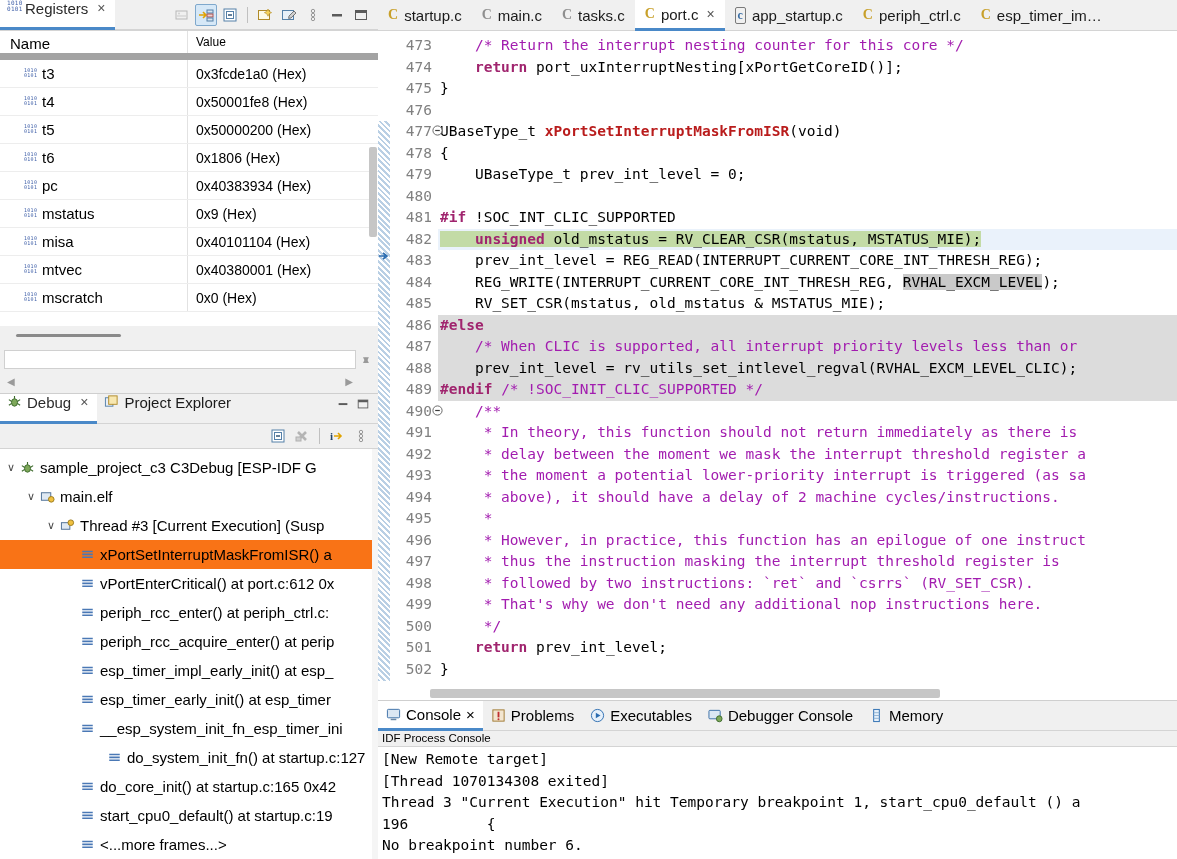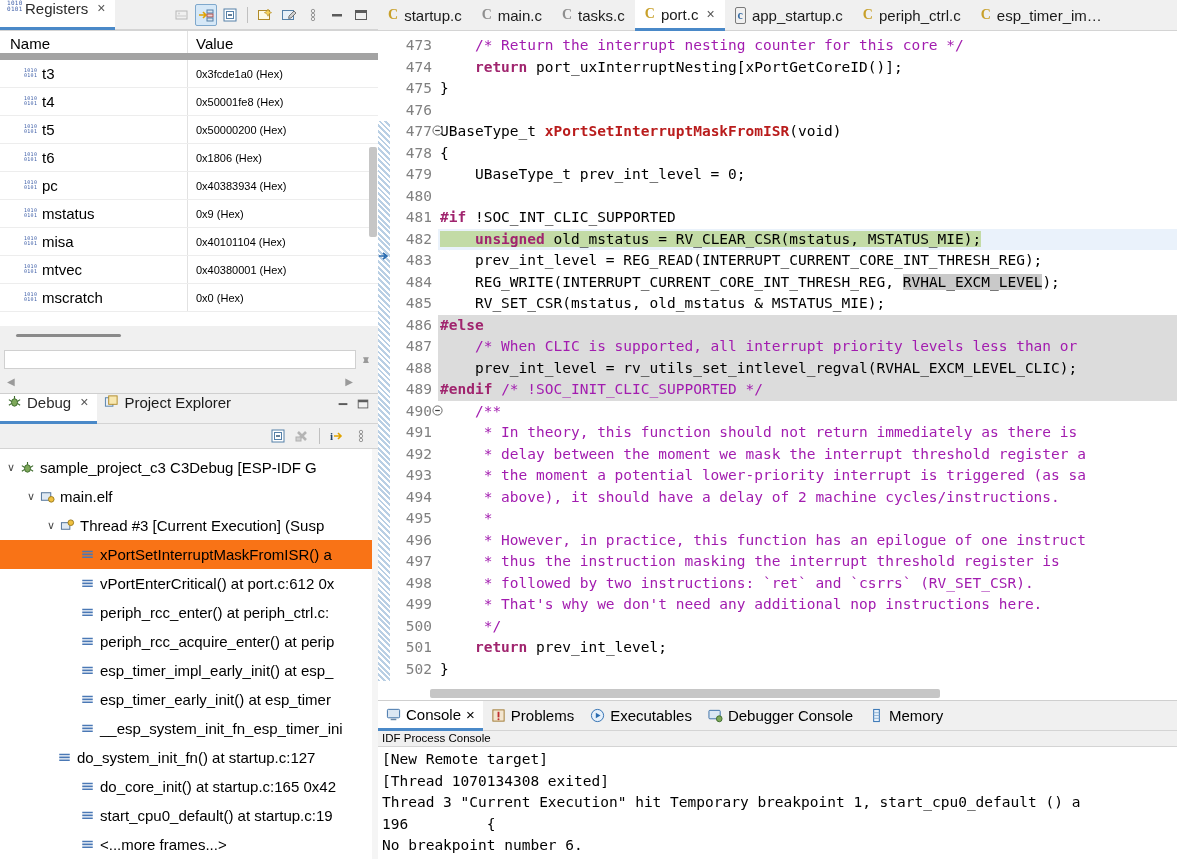--- a/index.html
+++ b/index.html
@@ -35,24 +35,24 @@
     border-bottom:1px solid #d4d4d4; background:#f0f0f0;
   }
   .tb-ico { width:22px; height:22px; display:flex; align-items:center; justify-content:center; border-radius:2px; }
   .tb-ico.sel { background:#d6e8f7; border:1px solid #7fa8cc; }
   .tb-sep { width:1px; height:16px; background:#c0c0c0; margin:0 4px; }
 
   
   .reg-table { background:#fff; border-top:1px solid #d4d4d4; position:relative; overflow:hidden; }
   .reg-head { display:flex; height:29px; background:#fff; border-bottom:7px solid #a3a3a3; }
   .reg-head .c1 { width:188px; padding:4px 0 0 10px; font-size:15px; border-right:1px solid #e2e2e2; }
-  .reg-head .c2 { flex:1; padding:4px 0 0 8px; font-size:15px; }
+  .reg-head .c2 { flex:1; padding:4px 0 0 8px; font-size:12px; }
   .reg-row { display:flex; height:28px; border-bottom:1px solid #ededed; align-items:center; }
   .reg-row .c1 { width:188px; height:100%; display:flex; align-items:center; padding-left:24px; gap:5px; border-right:1px solid #e2e2e2; font-size:15px; }
-  .reg-row .c2 { flex:1; padding-left:8px; font-size:11px; }
+  .reg-row .c2 { flex:1; padding-left:8px; font-size:14px; }
   .bits {
     display:inline-block; width:13px; height:12px; line-height:5px;
     font-family:"DejaVu Sans Mono", monospace; font-size:5px;
     color:#3f5fa8; letter-spacing:0.3px; white-space:pre; flex:none;
   }
   .reg-vscroll { position:absolute; right:1px; top:116px; width:8px; height:90px; background:#c6c6c6; border-radius:2px; }
 
   .reg-detail-wrap { flex:1; background:#f0f0f0; position:relative; padding:6px 0 0 0; }
   .reg-sash { width:105px; height:3px; background:#8a8a8a; margin:2px 0 6px 16px; border-radius:2px; }
   .reg-detail {
@@ -449,21 +449,21 @@
             </div>
             <div class="tnode" style="padding-left: 64px;">
               <span class="twist"></span>
               <span class="tico">
                 <svg width="15" height="14" viewBox="0 0 16 16">
                   <path d="M2 4h12M2 7.3h12M2 10.6h12" stroke="#4a78b5" stroke-width="1.9"></path>
                 </svg>
               </span>
               <span style="margin-left:4px;">__esp_system_init_fn_esp_timer_ini</span>
             </div>
-            <div class="tnode" style="padding-left: 41px;">
+            <div class="tnode" style="padding-left: 64px; margin-left: 27px;">
               <span class="twist"></span>
               <span class="tico">
                 <svg width="15" height="14" viewBox="0 0 16 16">
                   <path d="M2 4h12M2 7.3h12M2 10.6h12" stroke="#4a78b5" stroke-width="1.9"></path>
                 </svg>
               </span>
               <span style="margin-left:4px;">do_system_init_fn() at startup.c:127</span>
             </div>
             <div class="tnode" style="padding-left: 64px;">
               <span class="twist"></span>

